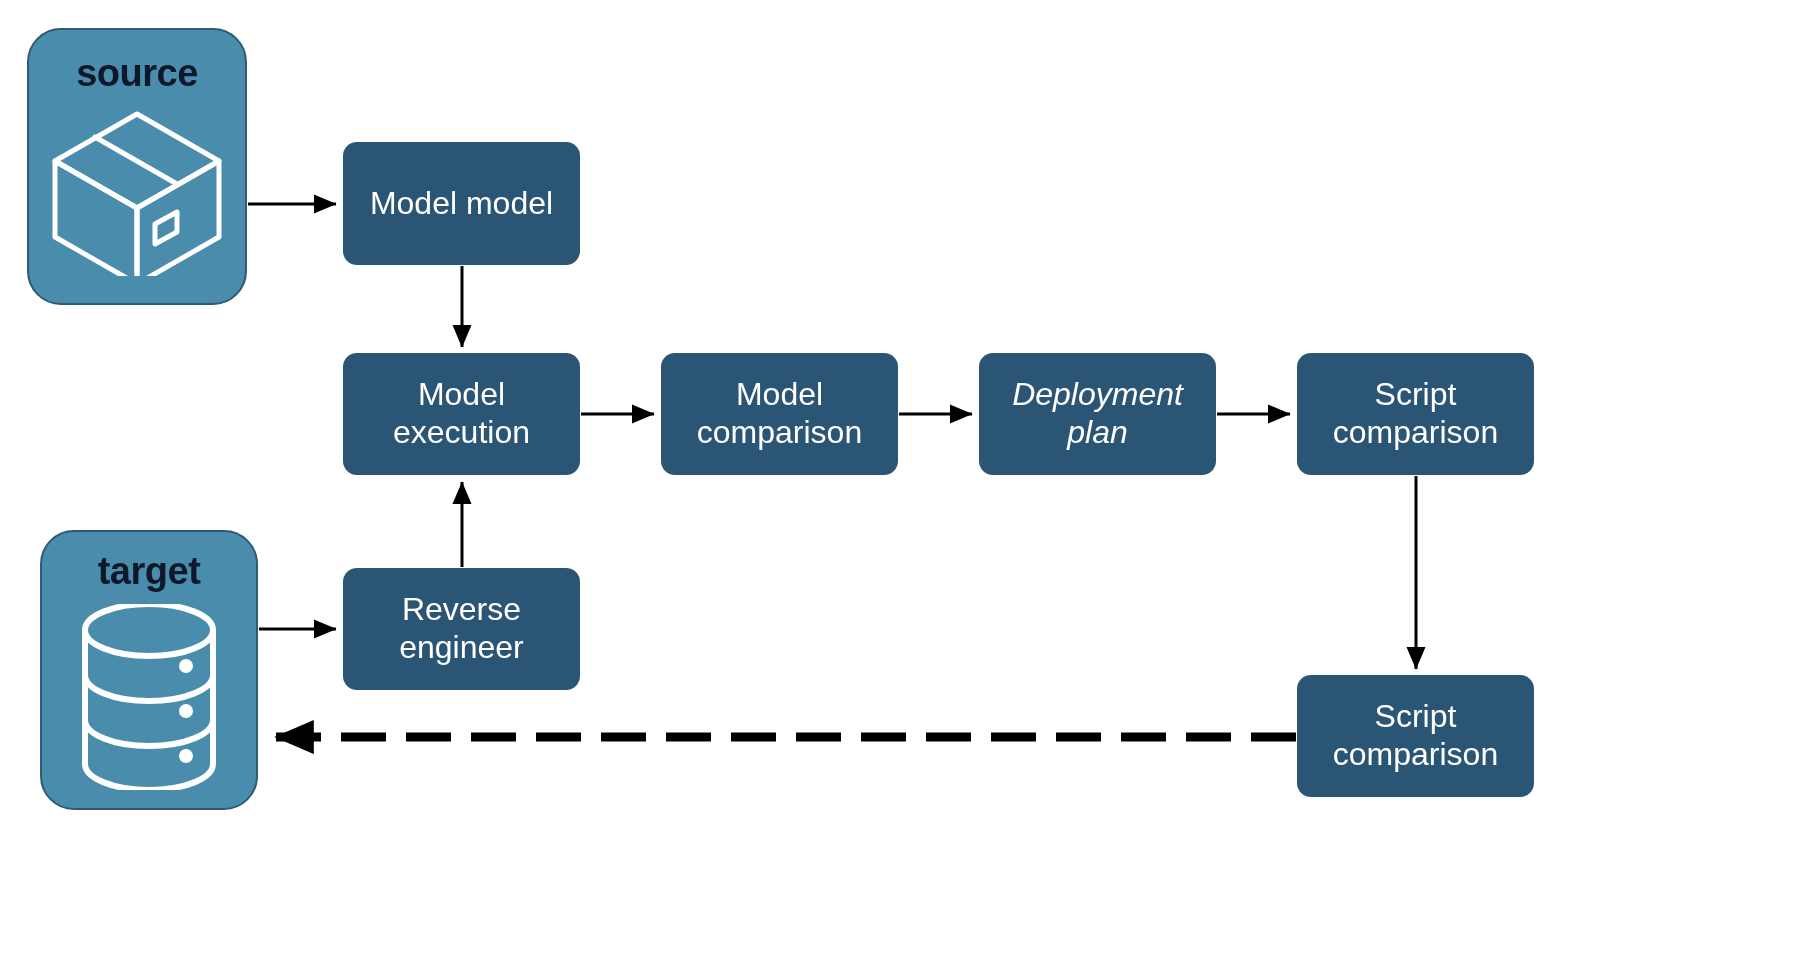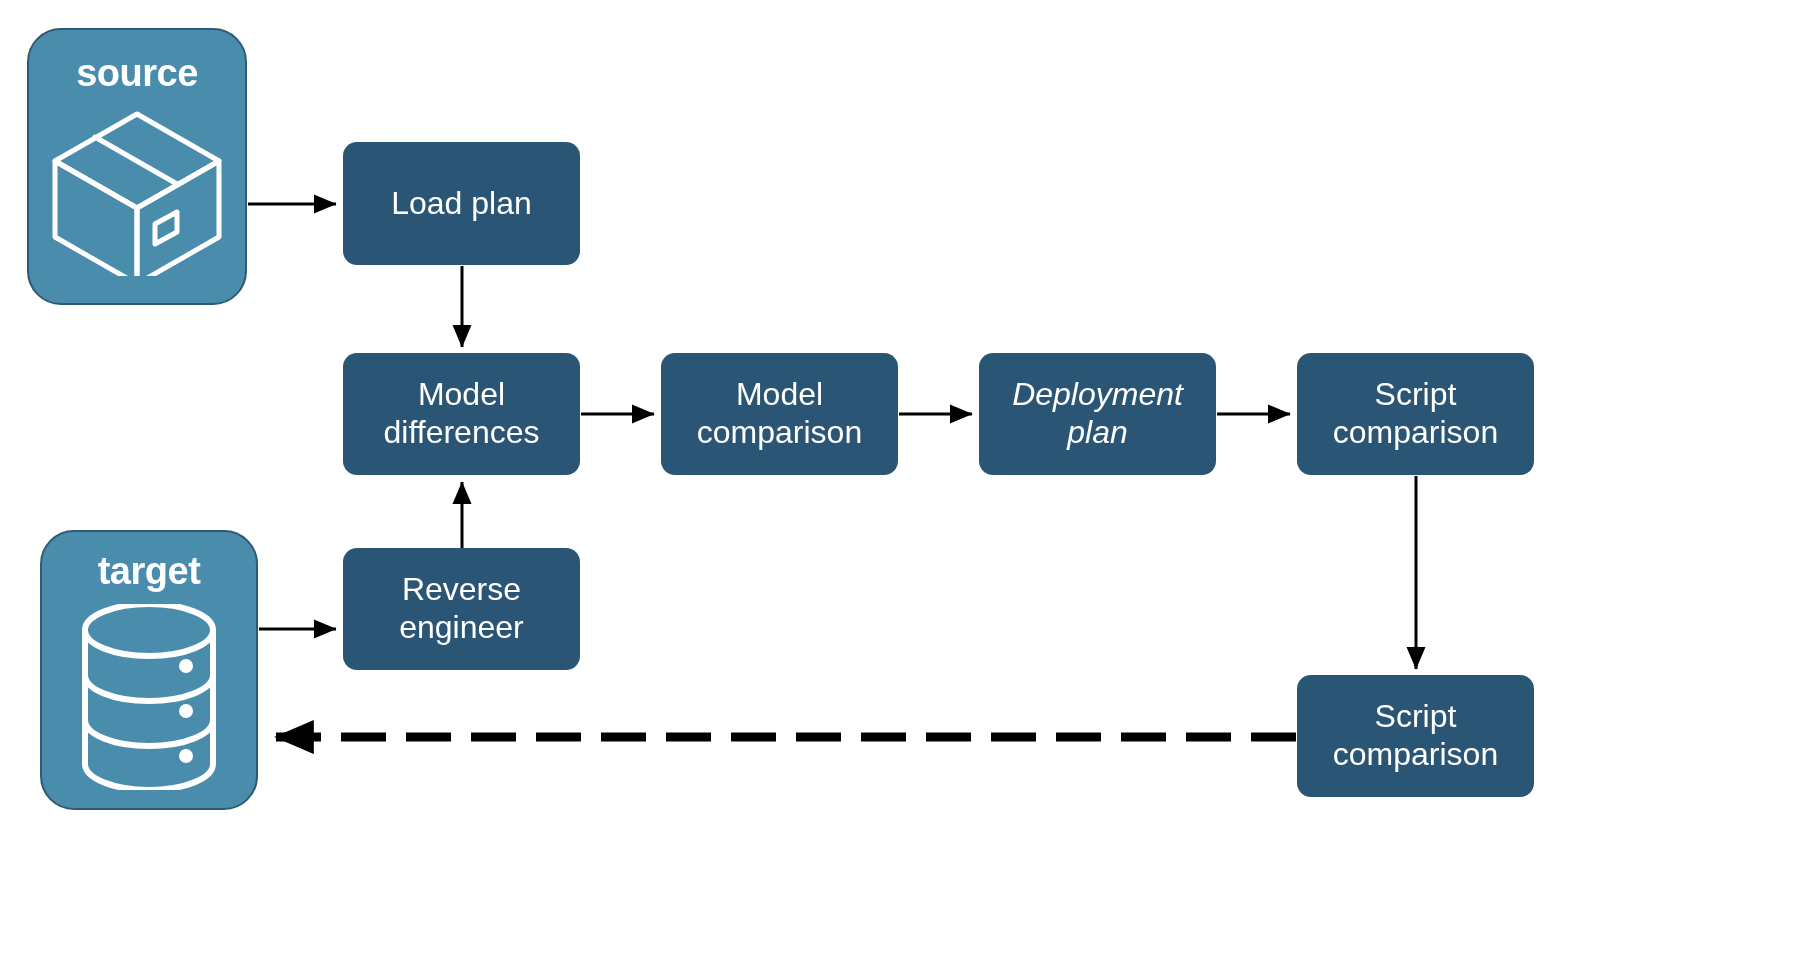--- a/index.html
+++ b/index.html
@@ -23,21 +23,21 @@
     position: absolute;
     box-sizing: border-box;
     border-radius: 34px;
     background: #4A8CAC;
     border: 2px solid #2e5b72;
     display: flex;
     flex-direction: column;
     align-items: center;
   }
   .endpoint-label {
-    color: #ffffff;
+    color: #0f172a;
     font-weight: bold;
     font-size: 38px;
     letter-spacing: -0.5px;
     line-height: 1;
     text-align: center;
     user-select: none;
   }
   .endpoint-icon {
     display: block;
   }
@@ -158,27 +158,27 @@
         <g fill="#ffffff" stroke="none">
           <circle cx="110" cy="62" r="7"></circle>
           <circle cx="110" cy="107" r="7"></circle>
           <circle cx="110" cy="152" r="7"></circle>
         </g>
       </svg>
     </div>
   </div>
 
   <div class="proc" style="left:343px; top:142px; width:237px; height:123px;">
-    <span>Load plan</span>
+    <span>Model model</span>
   </div>
 
   <div class="proc" style="left:343px; top:353px; width:237px; height:122px;">
     <div>
       <span>Model</span>
-      <span>differences</span>
+      <span>execution</span>
     </div>
   </div>
 
   <div class="proc" style="left:661px; top:353px; width:237px; height:122px;">
     <div>
       <span>Model</span>
       <span>comparison</span>
     </div>
   </div>
 
@@ -189,21 +189,21 @@
     </div>
   </div>
 
   <div class="proc" style="left:1297px; top:353px; width:237px; height:122px;">
     <div>
       <span>Script</span>
       <span>comparison</span>
     </div>
   </div>
 
-  <div class="proc" style="left:343px; top:548px; width:237px; height:122px;">
+  <div class="proc" style="left:343px; top:568px; width:237px; height:122px;">
     <div>
       <span>Reverse</span>
       <span>engineer</span>
     </div>
   </div>
 
   <div class="proc" style="left:1297px; top:675px; width:237px; height:122px;">
     <div>
       <span>Script</span>
       <span>comparison</span>

